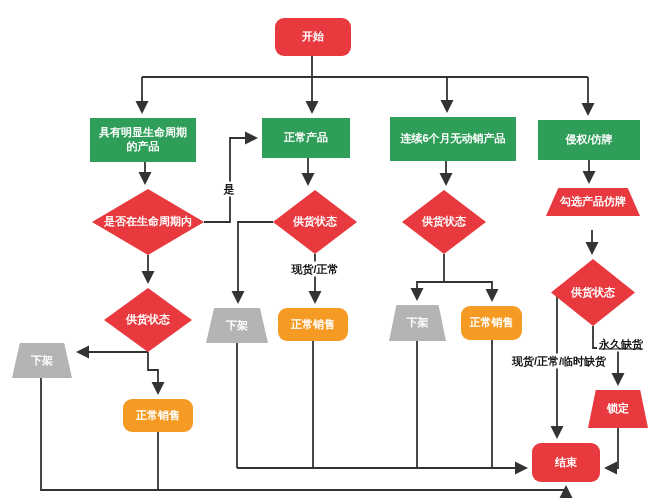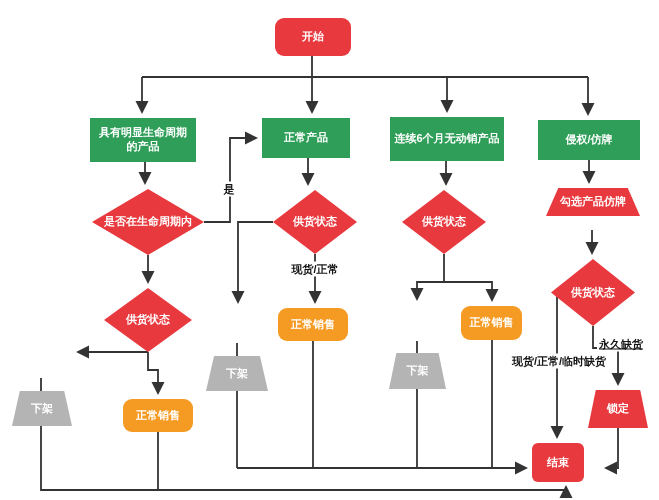--- a/index.html
+++ b/index.html
@@ -11,21 +11,21 @@
   .node{
     position:absolute;display:flex;align-items:center;justify-content:center;
     text-align:center;color:#ffffff;font-weight:bold;font-size:11px;line-height:1.25;
     box-sizing:border-box;padding:6px 4px;
   }
   .rect-green{background:var(--green);}
   .rect-orange{background:var(--orange);border-radius:9px;}
   .terminator{background:var(--red);border-radius:9px;}
   .diamond{background:var(--red);clip-path:polygon(50% 0,100% 50%,50% 100%,0 50%);padding:2px 10px;}
   .trap{clip-path:polygon(13% 0,87% 0,100% 100%,0 100%);}
-  .trap-gray{background:var(--gray);margin-top:48px;}
+  .trap-gray{background:var(--gray);}
   .trap-red{background:var(--red);}
   .edge-label{
     position:absolute;transform:translate(-50%,-50%);background:#ffffff;
     color:#141414;font-weight:bold;font-size:11px;white-space:nowrap;padding:0 2px;
   }
 </style>
 </head>
 <body>
 
 <div id="canvas" style="--red: #E8393E; --green: #2E9E58; --orange: #F59A23; --gray: #B4B4B4; background: rgb(255, 255, 255);">
@@ -72,40 +72,40 @@
       <path d="M593,326 V348 H618 V384" marker-end="url(#arr)"></path>
       <path d="M557,294 V437" marker-end="url(#arr)"></path>
       <path d="M618,428 V468 H606" marker-end="url(#arr)"></path>
     </g>
   </svg>
 
   <div class="node terminator" style="left:275px;top:18px;width:76px;height:38px;">开始</div>
 
   <div class="node rect-green" style="left:262px;top:118px;width:88px;height:40px;">正常产品</div>
   <div class="node rect-green" style="left:90px;top:118px;width:106px;height:44px;">具有明显生命周期的产品</div>
-  <div class="node rect-green" style="left:390px;top:117px;width:114px;height:44px;">连续6个月无动销产品</div>
+  <div class="node rect-green" style="left:390px;top:117px;width:126px;height:44px;">连续6个月无动销产品</div>
   <div class="node rect-green" style="left:538px;top:120px;width:102px;height:40px;text-align:right;">侵权/仿牌</div>
 
   <div class="node diamond" style="left:92px;top:189px;width:112px;height:66px;">是否在生命周期内</div>
   <div class="node diamond" style="left:273px;top:190px;width:84px;height:64px;">供货状态</div>
   <div class="node diamond" style="left:104px;top:288px;width:88px;height:64px;">供货状态</div>
   <div class="node diamond" style="left:402px;top:190px;width:84px;height:64px;">供货状态</div>
   <div class="node diamond" style="left:551px;top:259px;width:84px;height:67px;">供货状态</div>
 
   <div class="node trap trap-gray" style="left:12px;top:343px;width:60px;height:35px;">下架</div>
   <div class="node trap trap-gray" style="left:206px;top:308px;width:62px;height:35px;">下架</div>
   <div class="node trap trap-gray" style="left:389px;top:305px;width:57px;height:36px;">下架</div>
 
   <div class="node rect-orange" style="left:123px;top:399px;width:70px;height:33px;">正常销售</div>
   <div class="node rect-orange" style="left:278px;top:308px;width:70px;height:33px;">正常销售</div>
   <div class="node rect-orange" style="left:461px;top:306px;width:61px;height:34px;">正常销售</div>
 
   <div class="node trap trap-red" style="left:546px;top:188px;width:94px;height:28px;">勾选产品仿牌</div>
   <div class="node trap trap-red" style="left:588px;top:390px;width:60px;height:38px;">锁定</div>
 
-  <div class="node terminator" style="left:532px;top:443px;width:52px;height:39px;border-radius:6px;">结束</div>
+  <div class="node terminator" style="left:532px;top:443px;width:68px;height:39px;">结束</div>
 
   <div class="edge-label" style="left:229px;top:189px;">是</div>
   <div class="edge-label" style="left:315px;top:269px;">现货/正常</div>
   <div class="edge-label" style="left:621px;top:344px;text-decoration:underline;">永久缺货</div>
   <div class="edge-label" style="left:559px;top:361px;text-align:center;">现货/正常/临时缺货</div>
 
 </div>
 
 </body></html>

